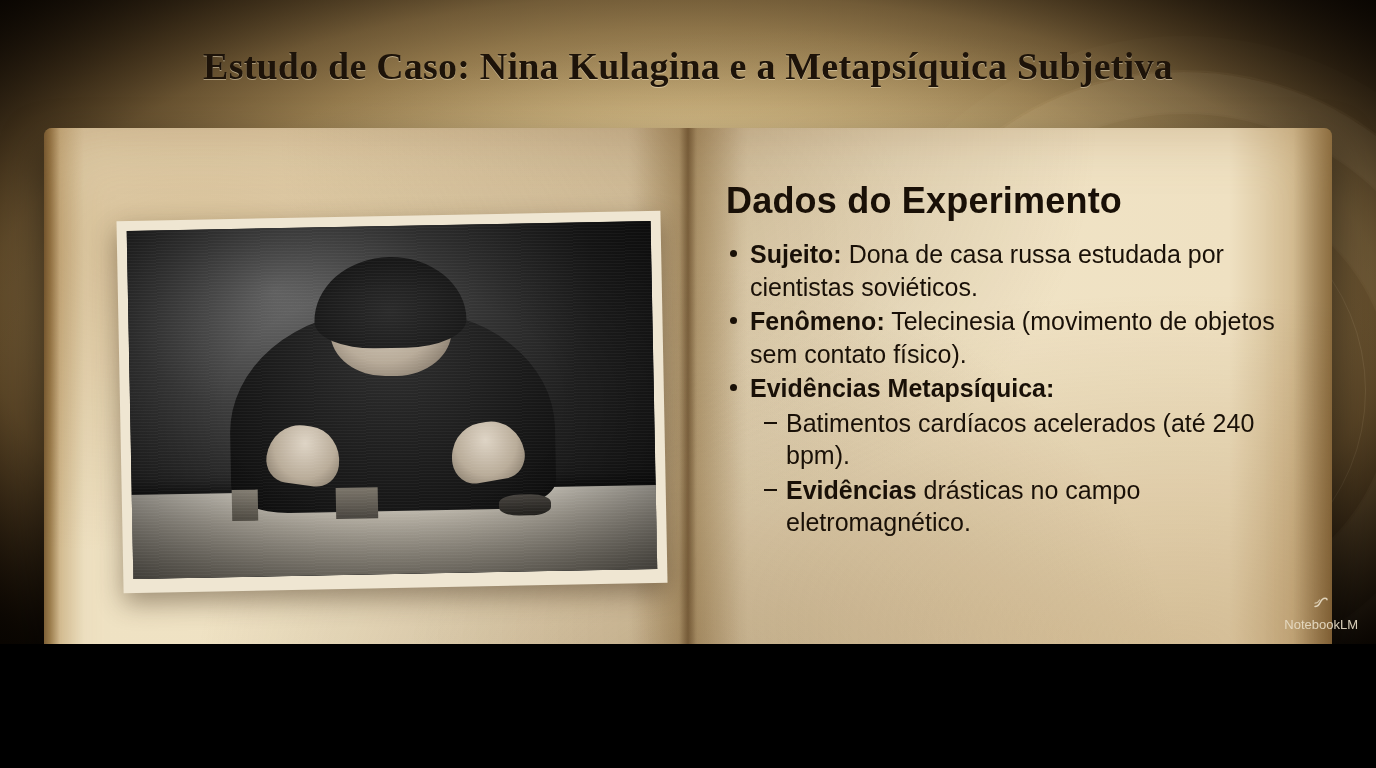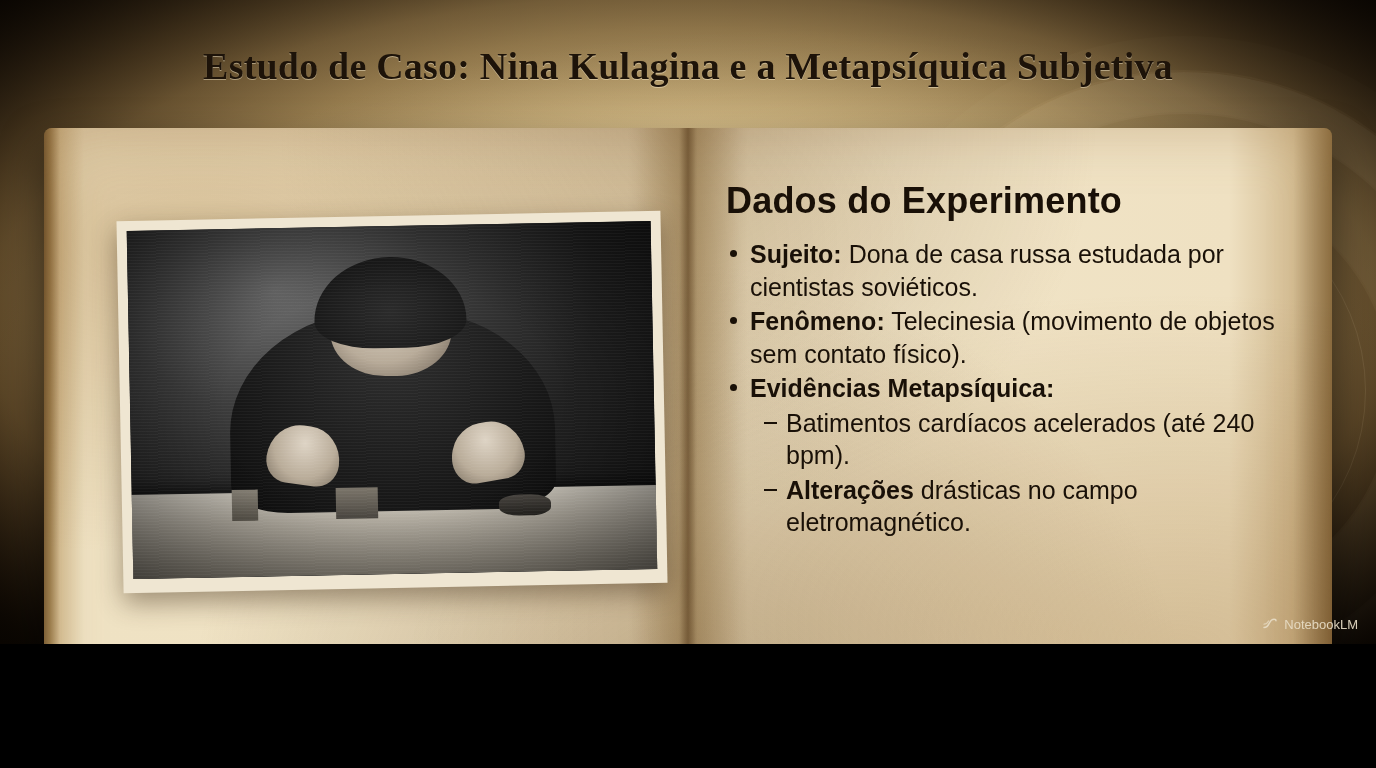--- a/index.html
+++ b/index.html
@@ -323,20 +323,21 @@
     position: absolute;
     right: 18px;
     bottom: 12px;
     display: flex;
     align-items: center;
     gap: 6px;
     color: #e8ddc6;
     font-size: 13px;
     z-index: 8;
     opacity: .92;
+    flex-direction: column;
   }
   .watermark svg { display: block; }
 </style>
 </head>
 <body>
 
 <div id="slide">
 
   <div class="rings"></div>
   <div class="rings2"></div>
@@ -396,21 +397,21 @@
       <li>
         <span class="dot"></span>
         <span class="lbl">Evidências Metapsíquica:</span>
         <ul class="sub">
           <li>
             <span class="dash"></span>
             <span>Batimentos cardíacos acelerados (até 240 bpm).</span>
           </li>
           <li>
             <span class="dash"></span>
-            <span class="lbl">Alterações</span><span> drásticas no campo eletromagnético.</span>
+            <span class="lbl">Evidências</span><span> drásticas no campo eletromagnético.</span>
           </li>
         </ul>
       </li>
     </ul>
   </div>
 
   <div class="watermark">
     <span>
       <svg width="16" height="16" viewBox="0 0 16 16" fill="none">
         <path d="M2 11.5C4.5 11.5 6.2 9.6 7.2 7.4 8.2 5.2 9.6 3.2 12 3.2c1.2 0 2 .6 2 1.6" stroke="#e8ddc6" stroke-width="1.4" stroke-linecap="round"></path>

